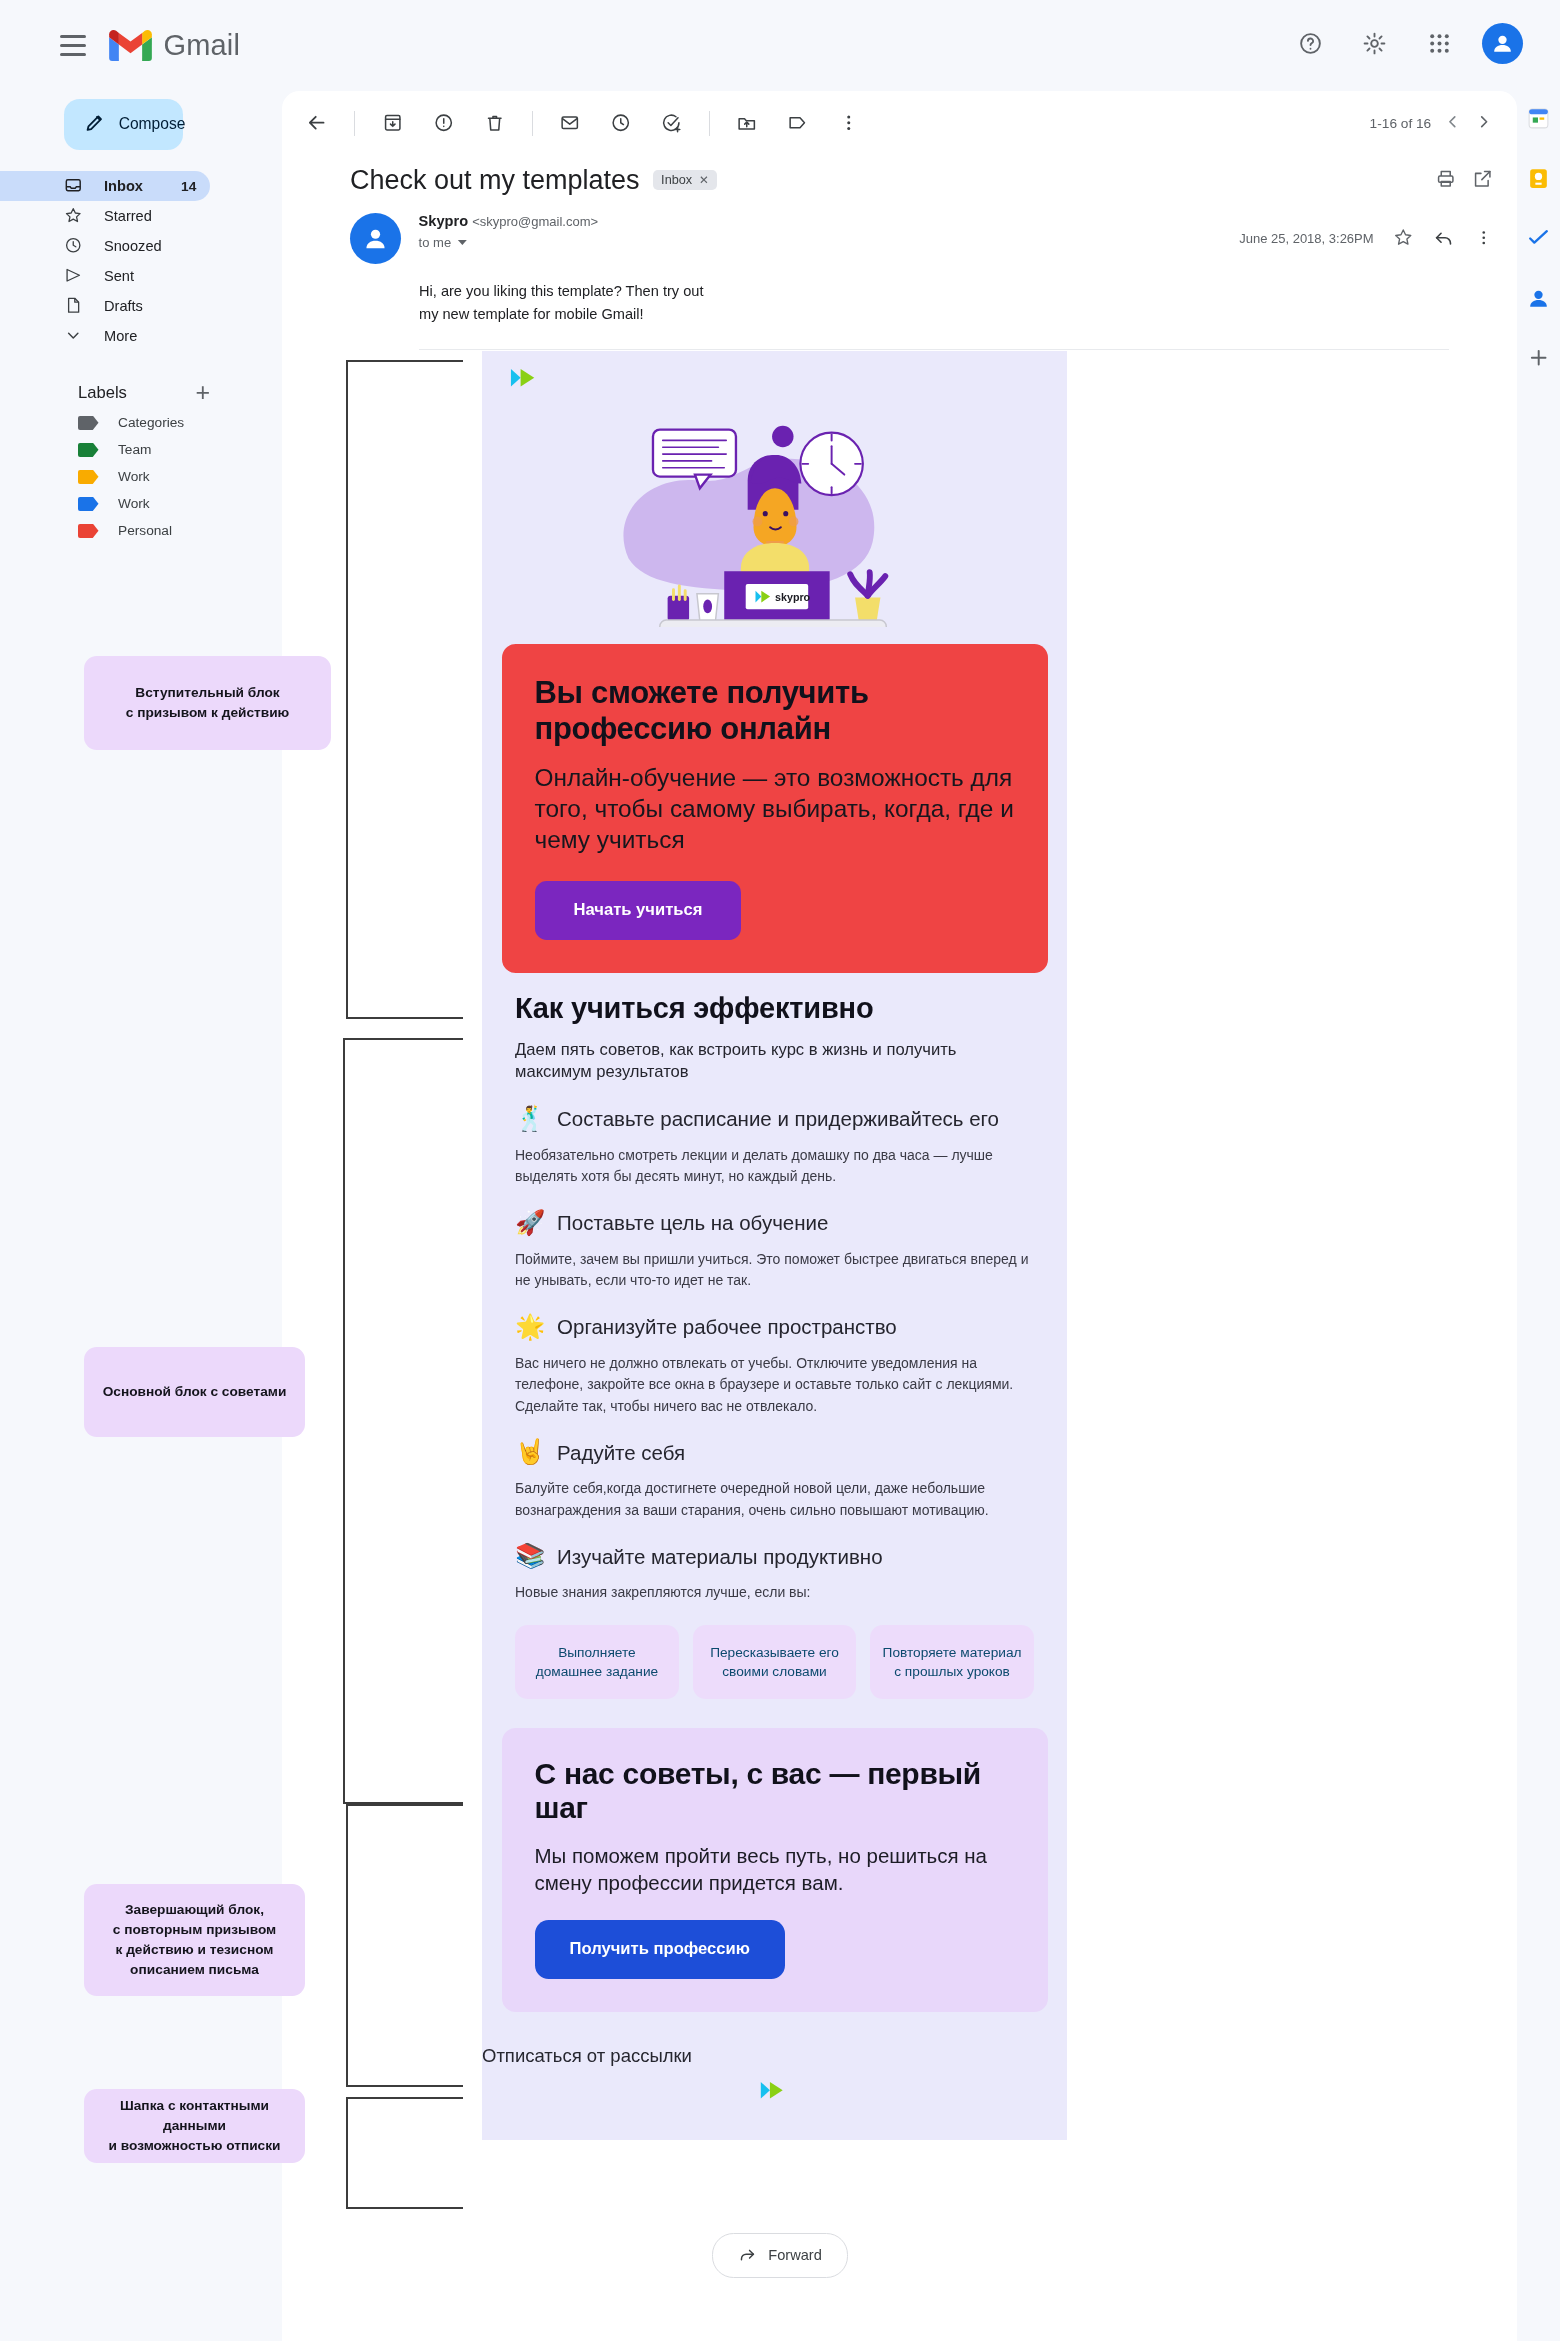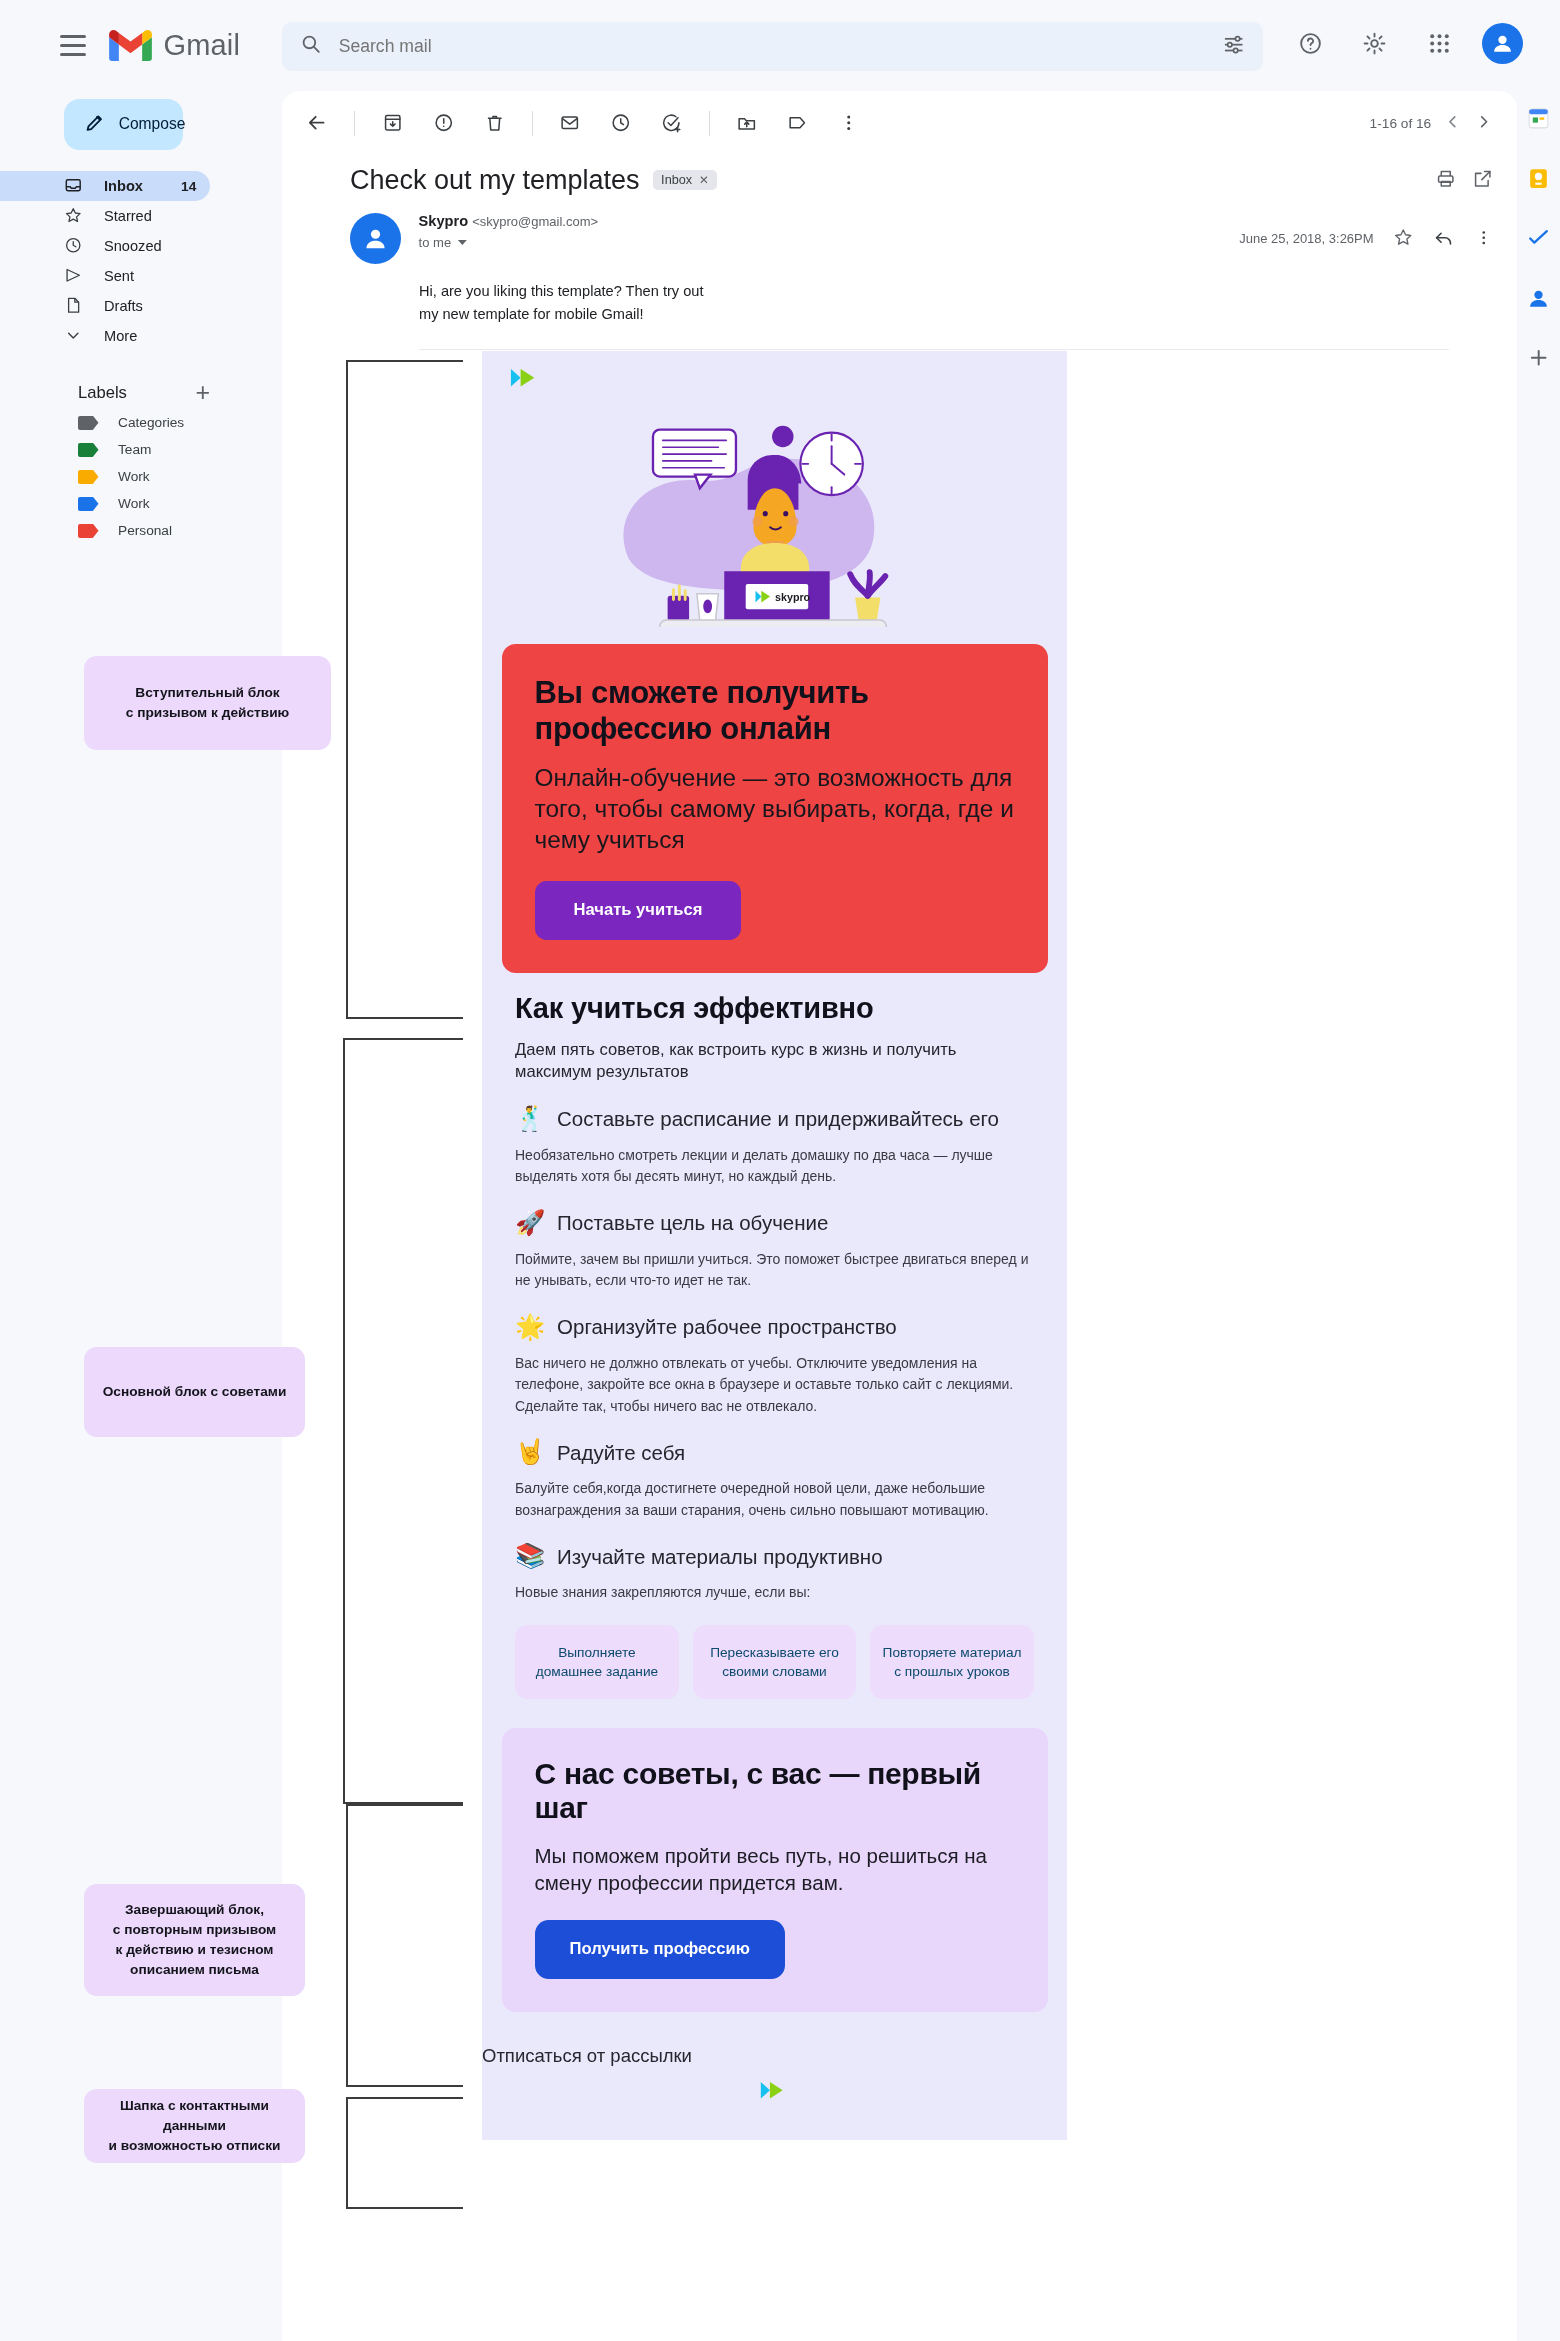--- a/index.html
+++ b/index.html
@@ -147,39 +147,20 @@
           <path d="M34 33h7a3 3 0 003-3V8.5L34 16z" fill="#34a853"></path>
           <path d="M34 4v12l10-7.5V5.5C44 1.8 39.8-.3 36.8 1.9z" fill="#fbbc04"></path>
           <path d="M10 16V4l12 9 12-9v12L22 25z" fill="#ea4335"></path>
           <path d="M0 5.5v3L10 16V4L7.2 1.9C4.2-.3 0 1.8 0 5.5z" fill="#c5221f"></path>
         </svg>
       </span>
       <span class="brand-name">Gmail</span>
     </div>
   </div>
 
-  <div class="searchbar">
-    <span class="magnifier">
-      <svg width="21.5" height="21.5" viewBox="0 0 24 24" fill="none" stroke="#5f6368" stroke-width="2">
-        <circle cx="10.5" cy="10.5" r="6.5"></circle>
-          <line x1="15.5" y1="15.5" x2="21" y2="21" stroke-linecap="round"></line>
-      </svg>
-    </span>
-    <input class="search-input" value="" placeholder="Search mail" style="">
-    <span class="tune-icon">
-      <svg width="23.4" height="23.4" viewBox="0 0 24 24" stroke="#5f6368" stroke-width="1.8" fill="none">
-        <line x1="3" y1="7" x2="21" y2="7"></line>
-          <line x1="3" y1="13" x2="21" y2="13"></line>
-          <line x1="3" y1="19" x2="21" y2="19"></line>
-        <circle cx="16" cy="7" r="2.2" fill="#f6f8fc"></circle>
-          <circle cx="8" cy="13" r="2.2" fill="#f6f8fc"></circle>
-          <circle cx="14" cy="19" r="2.2" fill="#f6f8fc"></circle>
-      </svg>
-    </span>
-  </div>
 
   <div class="topbar-right">
     <span class="circle-btn">
       <svg width="25" height="25" viewBox="0 0 24 24" fill="none" stroke="#5f6368" stroke-width="1.8">
         <circle cx="12" cy="12" r="9"></circle>
           <path d="M9.5 9.5a2.5 2.5 0 115 .5c0 1.5-2.5 1.8-2.5 3.5" stroke-linecap="round"></path>
           <circle cx="12" cy="17" r=".9" fill="#5f6368" stroke="none"></circle>
       </svg>
     </span>
     <span class="circle-btn">
@@ -602,20 +583,31 @@
 с призывом к действию</div>
   <div class="ann" style="left:84px; top:1347px; width:221px; height:90px; white-space:pre-line;">Основной блок с советами</div>
   <div class="ann" style="left:84px; top:1884px; width:221px; height:112px; white-space:pre-line;">Завершающий блок,
 с повторным призывом
 к действию и тезисном
 описанием письма</div>
   <div class="ann" style="left:84px; top:2089px; width:221px; height:74px; white-space:pre-line;">Шапка с контактными
 данными
 и возможностью отписки</div>
 
+  <div class="fwd-wrap">
+    <div class="fwd-btn">
+      <span>
+        <svg width="18.5" height="18.5" viewBox="0 0 24 24" fill="none" stroke="#3c4043" stroke-width="1.9" stroke-linecap="round" stroke-linejoin="round">
+            <path d="M15 7l5 5-5 5"></path>
+            <path d="M20 12H10.5a6 6 0 00-6 6v1"></path>
+          </svg>
+      </span>
+      <span>Forward</span>
+    </div>
+  </div>
 
   <div class="rail">
     <span class="rail-btn">
       <svg width="25" height="25" viewBox="0 0 24 24">
           <rect x="3" y="3" width="18" height="18" rx="3" fill="#fff" stroke="#dadce0"></rect>
           <rect x="3" y="3" width="18" height="5" rx="3" fill="#4285f4"></rect>
           <rect x="6.5" y="11" width="5" height="5" fill="#34a853"></rect>
           <rect x="13" y="11" width="4.5" height="2.2" fill="#fbbc04"></rect>
         </svg>
     </span>

